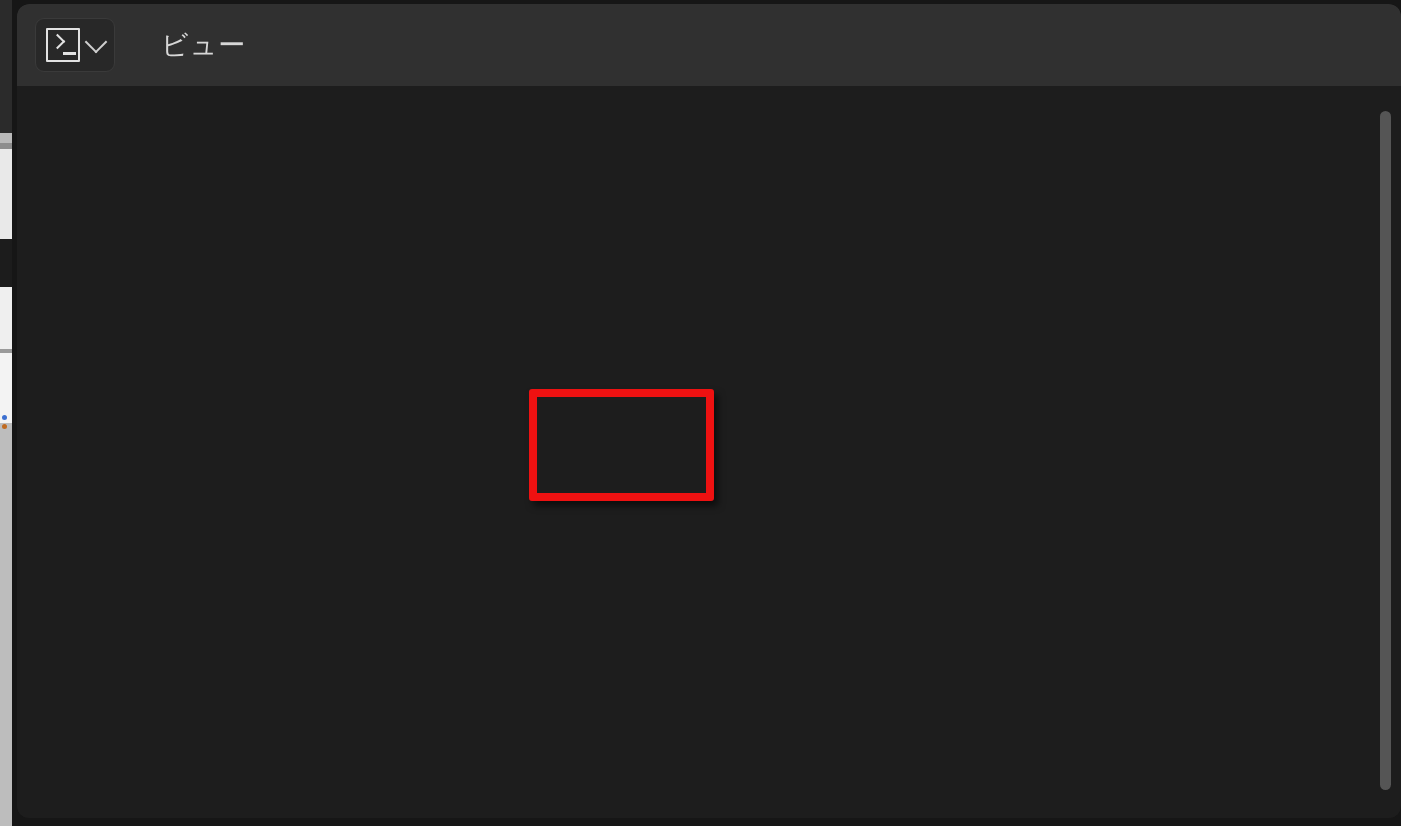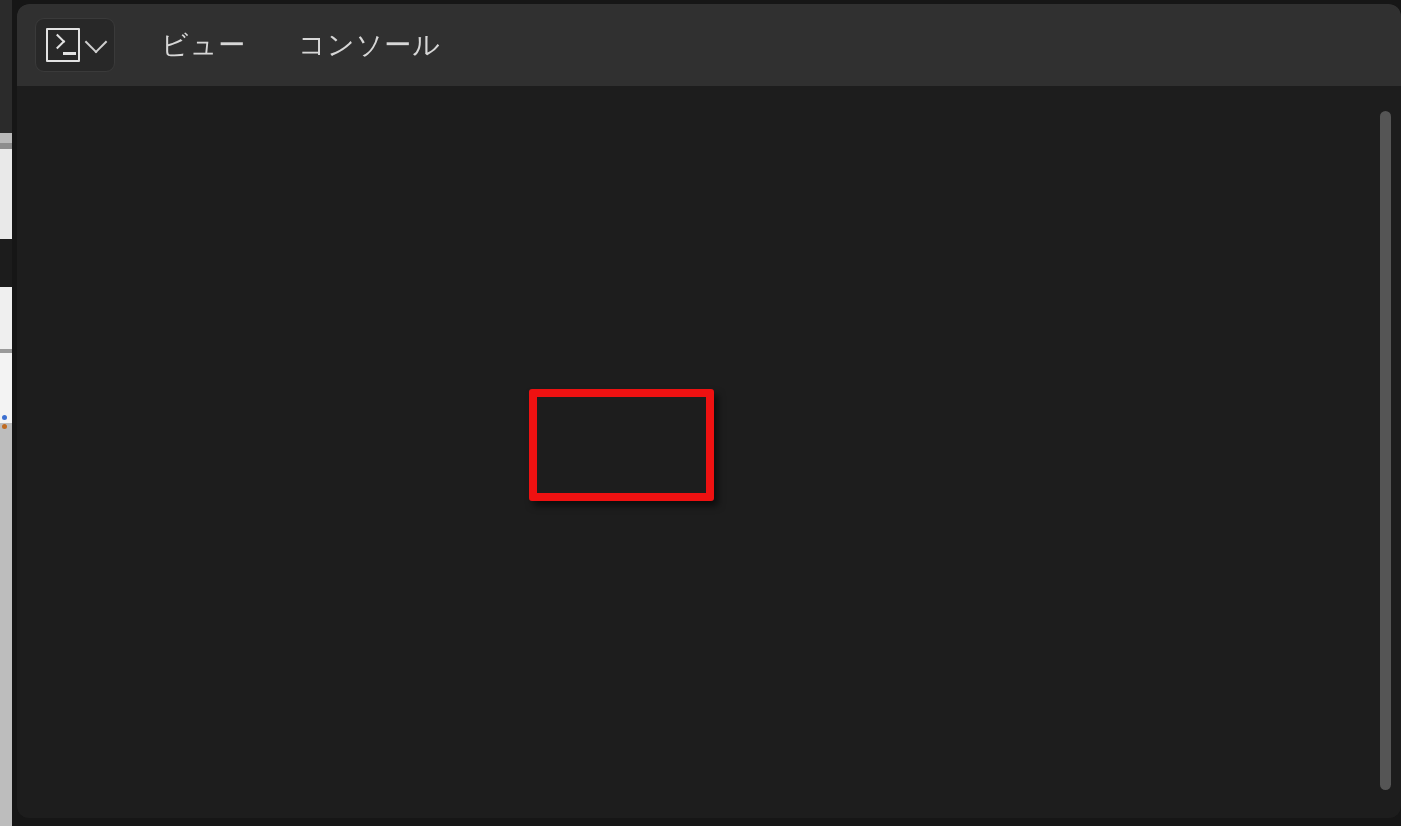--- a/index.html
+++ b/index.html
@@ -185,21 +185,20 @@
       <div id="editor-type-btn">
         <span class="term-icon">
           <span class="tprompt"></span>
           <span class="tbar"></span>
         </span>
         <span class="chev"></span>
       </div>
 
       <div class="menu-bar">
         <div class="menu-item">ビュー</div>
-        <div class="menu-item">コンソール</div>
       </div>
     </div>
 
     <div id="console-body">
 
       <div id="console-text">
         <div class="c-blank"></div>
         <div class="c-blank"></div>
         <div class="c-blank"></div>
         <div class="c-blank"></div>

